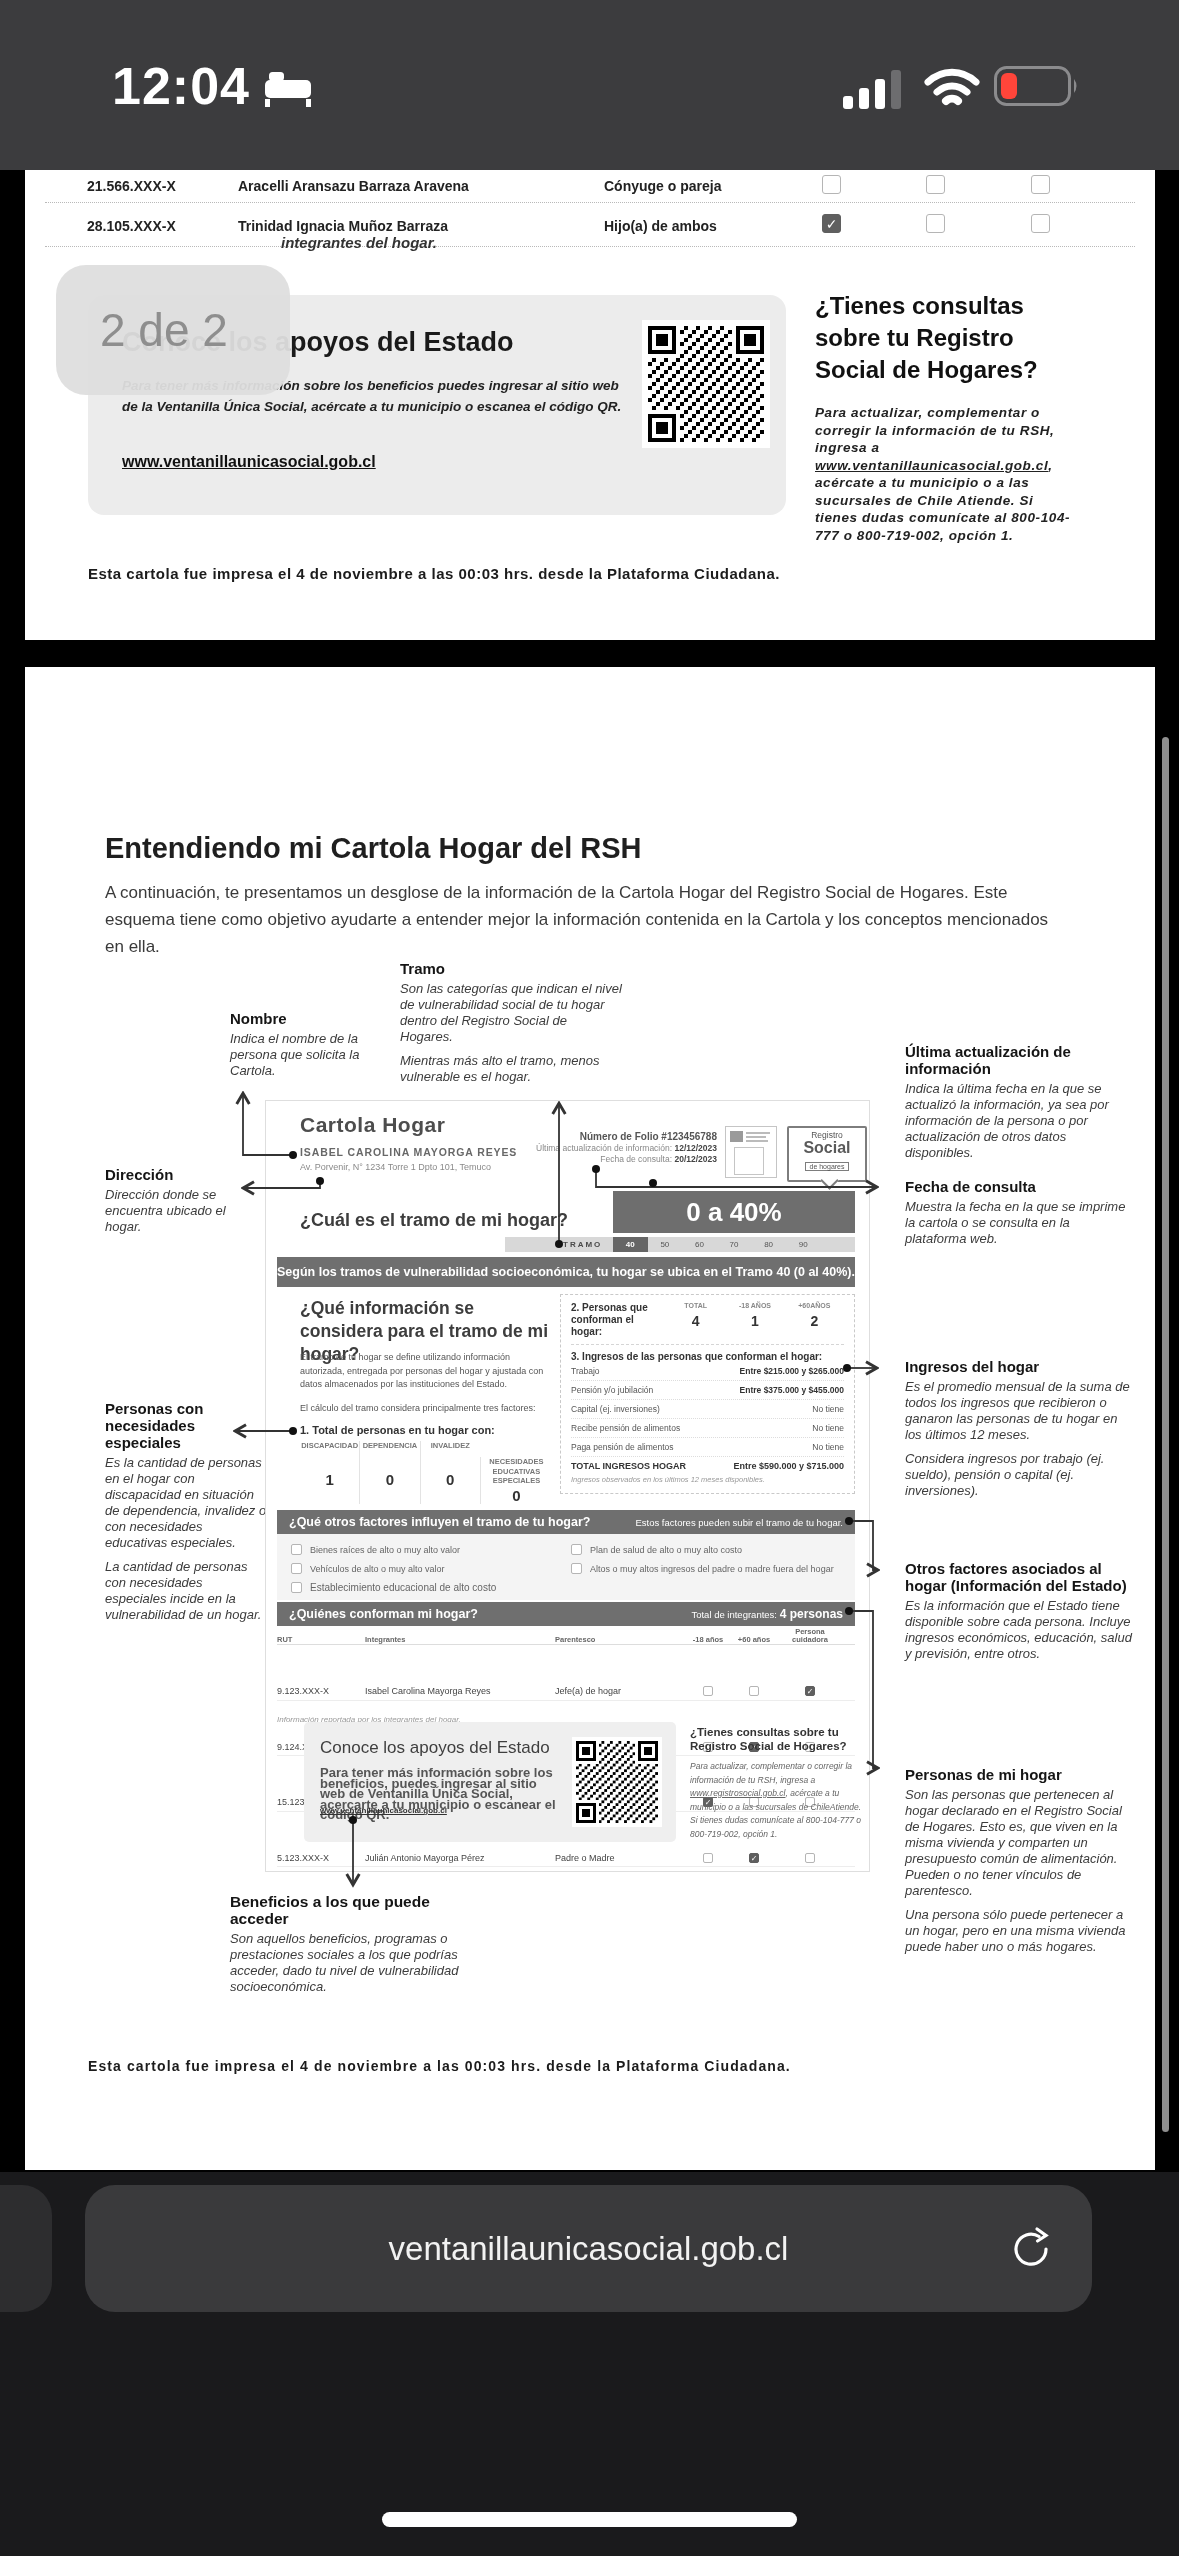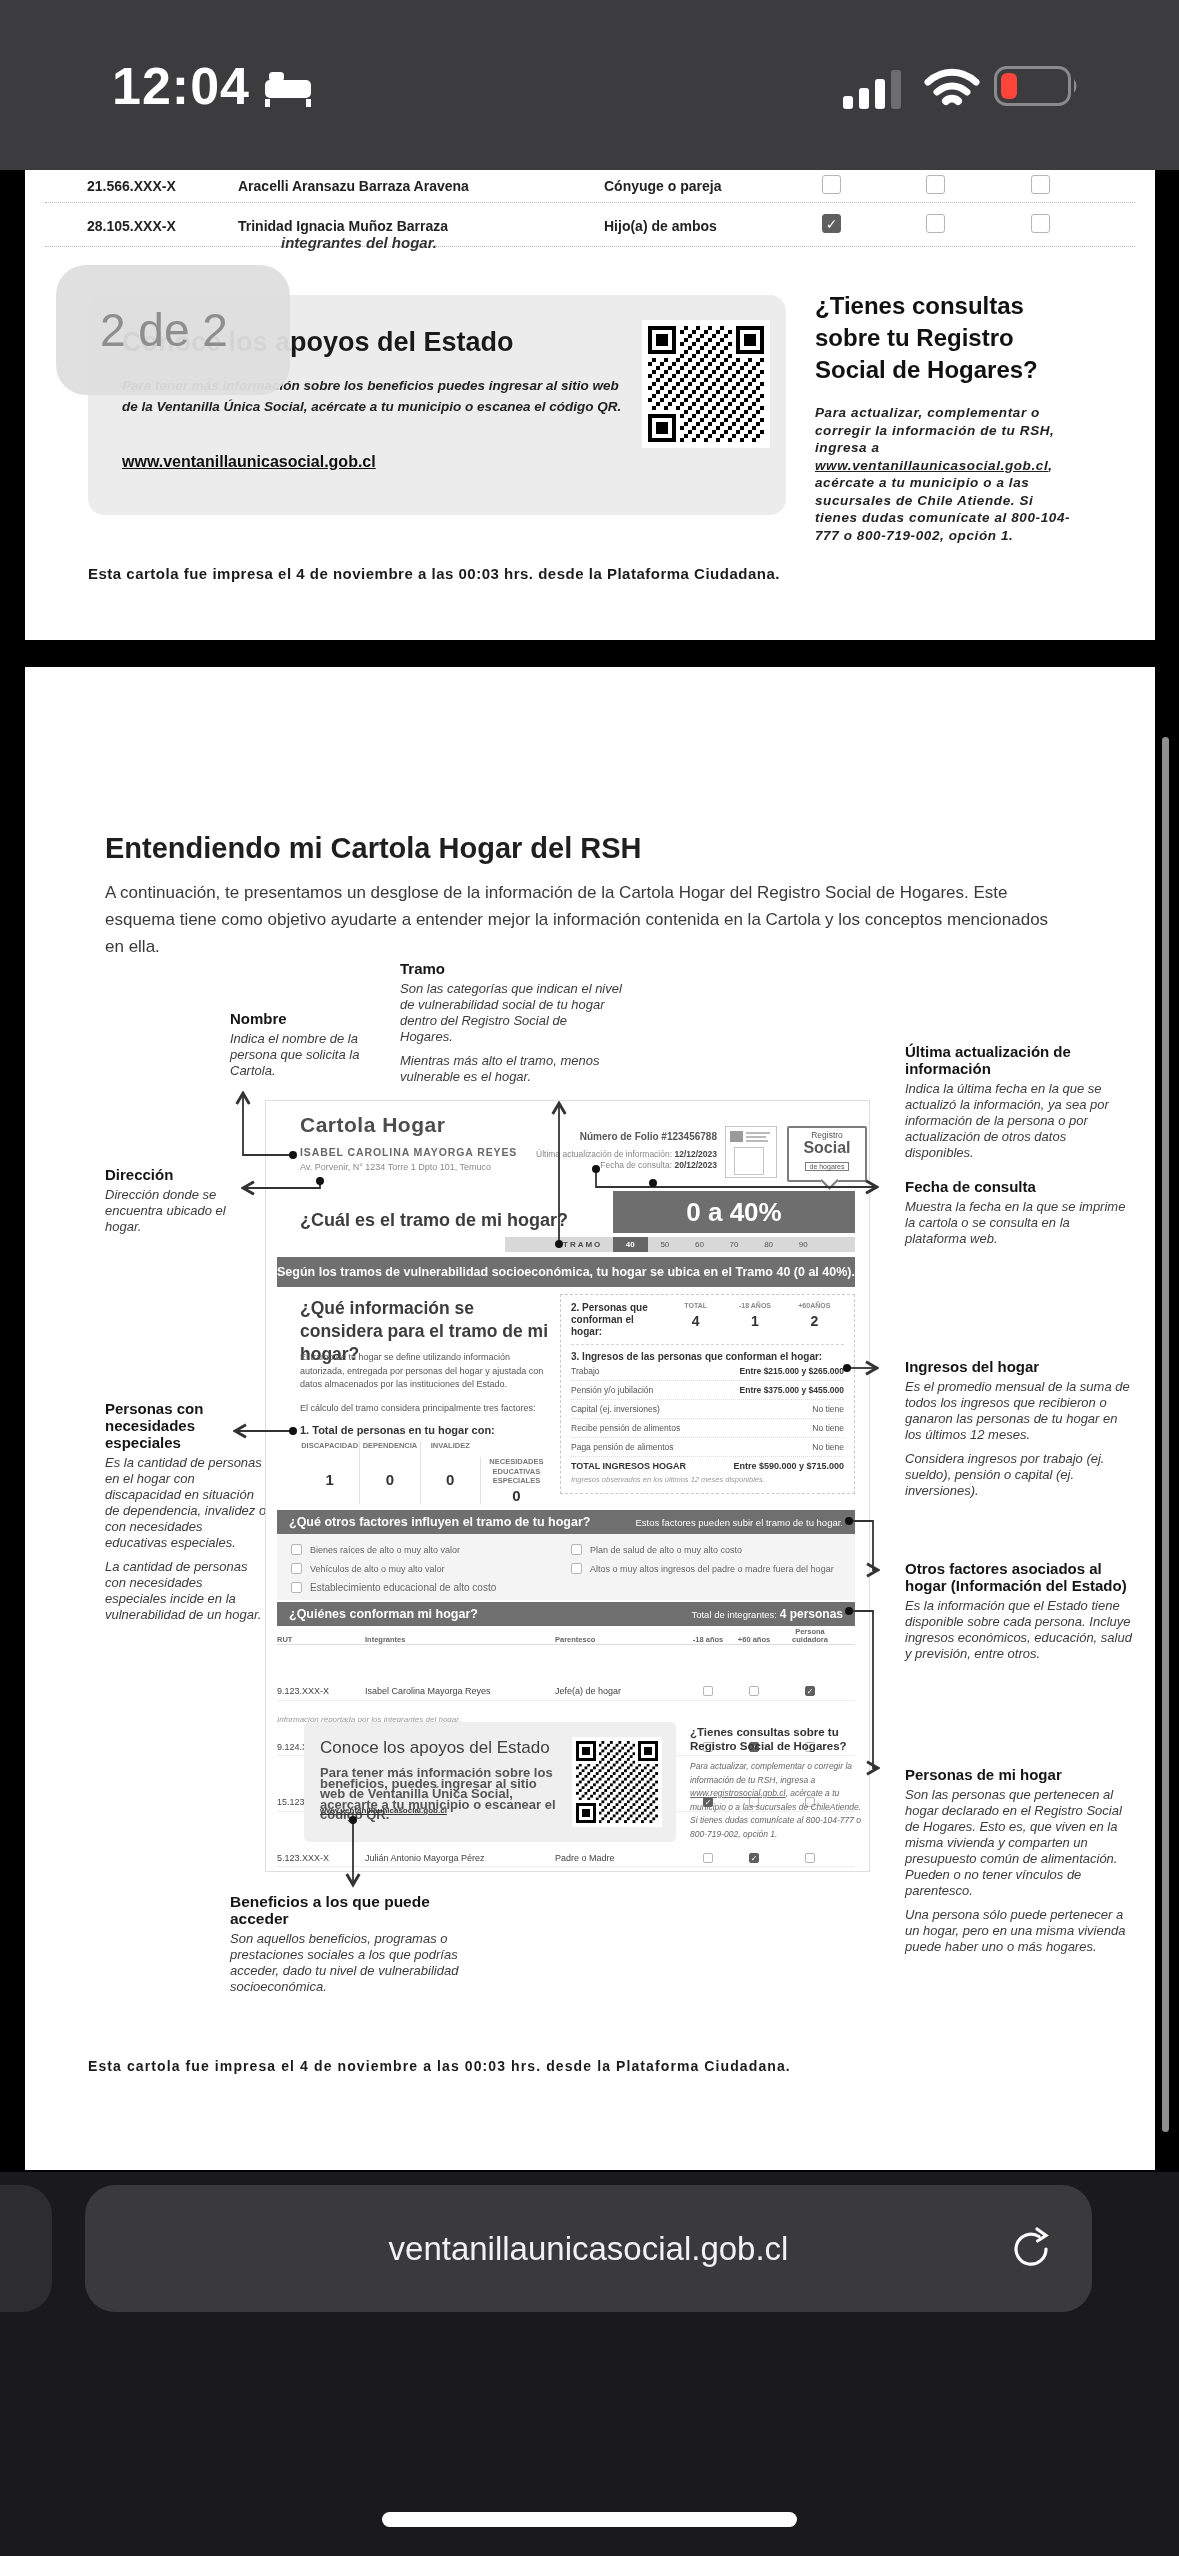--- a/index.html
+++ b/index.html
@@ -190,21 +190,21 @@
       <p class="ann-title" style="font-size:15.5px;">Beneficios a los que puede acceder</p>
       <p class="ann-body">Son aquellos beneficios, programas o prestaciones sociales a los que podrías acceder, dado tu nivel de vulnerabilidad socioeconómica.</p>
     </div>
 
     <div class="abs" style="left:240px;top:433px;width:605px;height:772px;border:1px solid #dedede;box-sizing:border-box;"></div>
     <div class="abs" style="left:275px;top:446px;font-size:21px;font-weight:700;color:#4d4d4d;letter-spacing:0.5px;">Cartola Hogar</div>
     <div class="abs" style="left:275px;top:479px;font-size:10.5px;font-weight:700;color:#686868;letter-spacing:0.9px;">ISABEL CAROLINA MAYORGA REYES</div>
     <div class="abs" style="left:275px;top:495px;font-size:9px;color:#8a8a8a;">Av. Porvenir, N° 1234 Torre 1 Dpto 101, Temuco</div>
     <div class="abs" style="left:420px;top:464px;width:272px;text-align:right;">
       <div style="font-size:10px;font-weight:700;color:#555;">Número de Folio #123456788</div>
-      <div style="font-size:8.5px;color:#888;margin-top:7px;"><span>Última actualización de información:</span> <b style="color:#444;">12/12/2023</b></div>
+      <div style="font-size:8.5px;color:#888;margin-top:1px;"><span>Última actualización de información:</span> <b style="color:#444;">12/12/2023</b></div>
       <div style="font-size:8.5px;color:#888;margin-top:1px;"><span>Fecha de consulta:</span> <b style="color:#444;">20/12/2023</b></div>
     </div>
     <div class="abs" style="left:700px;top:459px;width:52px;height:52px;border:1px solid #c5c5c5;background:#fff;box-sizing:border-box;">
       <div style="position:absolute;left:4px;top:4px;width:13px;height:11px;background:#9a9a9a;"></div>
       <div style="position:absolute;left:20px;top:5px;width:24px;height:2px;background:#bbb;"></div>
       <div style="position:absolute;left:20px;top:9px;width:20px;height:2px;background:#bbb;"></div>
       <div style="position:absolute;left:20px;top:13px;width:22px;height:2px;background:#bbb;"></div>
       <div style="position:absolute;left:8px;top:20px;width:28px;height:26px;border:1px solid #c5c5c5;"></div>
     </div>
     <div class="abs" style="left:762px;top:459px;width:80px;height:56px;border:2px solid #7d7d7d;border-radius:2px;background:#fff;text-align:center;box-sizing:border-box;">

